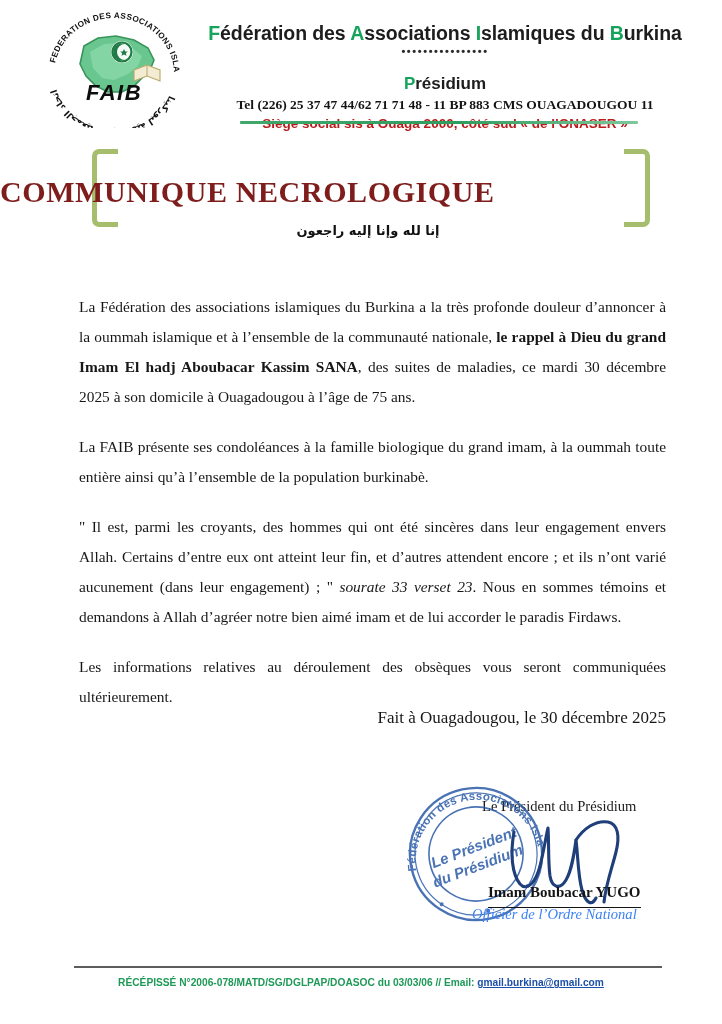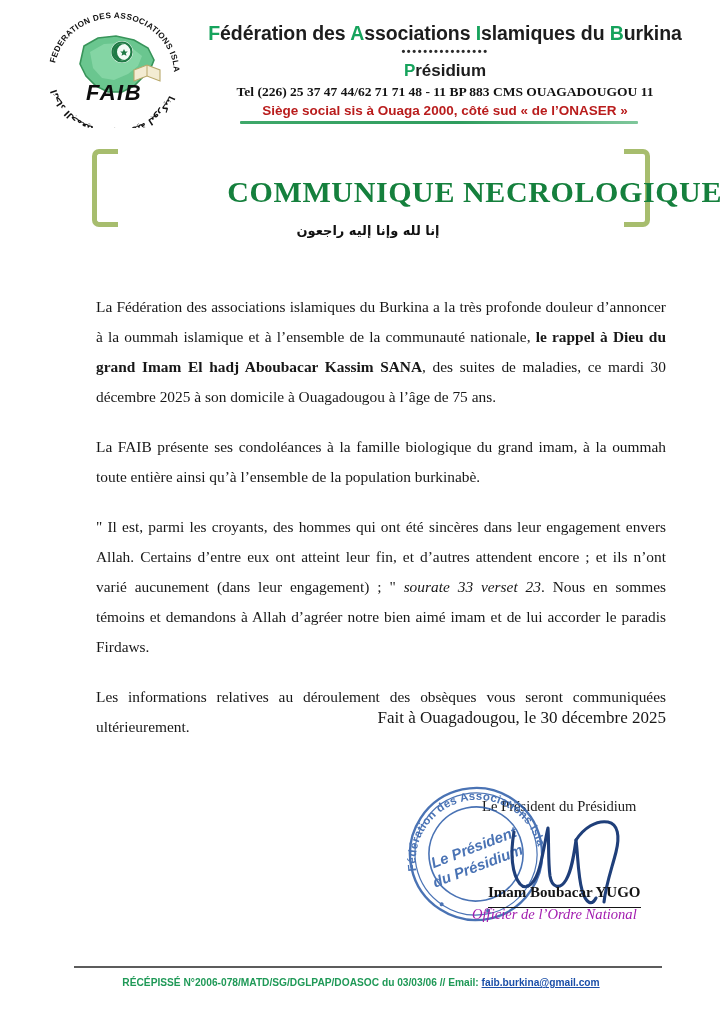--- a/index.html
+++ b/index.html
@@ -53,21 +53,21 @@
     letter-spacing: 1.6px;
     color: #2a2a2a;
     margin-top: 1px;
     line-height: 10px;
   }
   .presidium {
     font-family: "Liberation Sans", "DejaVu Sans", sans-serif;
     font-size: 17px;
     font-weight: bold;
     color: #1d1d1d;
-    margin-top: 5px;
+    margin-top: 18px;
   }
   .presidium .cap { color: #16a35c; }
   .contact-line {
     font-family: "Liberation Serif", "DejaVu Serif", serif;
     font-size: 13.5px;
     font-weight: bold;
     color: #141414;
     margin-top: 3px;
     white-space: nowrap;
   }
@@ -113,43 +113,43 @@
   .bracket-right {
     right: 72px;
     border-right: 5px solid #a7bd6e;
     border-top-right-radius: 7px;
     border-bottom-right-radius: 7px;
   }
   .doc-title {
     position: absolute;
     left: 0; right: 0;
     top: 26px;
-    text-align: right;
+    text-align: left;
     font-family: "Liberation Serif", "DejaVu Serif", serif;
     font-size: 30px;
     font-weight: bold;
     letter-spacing: 0.6px;
-    color: #15803d;
+    color: #7f1d1d;
   }
   .arabic-line {
     position: absolute;
     left: 14px; right: 0;
     top: 74px;
     text-align: center;
     direction: rtl;
     font-family: "DejaVu Sans", "Liberation Sans", sans-serif;
     font-size: 13px;
     font-weight: bold;
     color: #111111;
   }
 
   
   .body-area {
     position: absolute;
-    left: 96px;
+    left: 79px;
     right: 56px;
     top: 292px;
   }
   p.para {
     margin: 0 0 20px 0;
     font-size: 15.4px;
     line-height: 30px;
     text-align: justify;
     text-justify: inter-word;
     color: #171717;
@@ -208,21 +208,21 @@
     border-bottom: 1.6px solid #141414;
     padding-bottom: 6px;
     white-space: nowrap;
   }
   .sig-rank {
     position: absolute;
     left: 72px;
     top: 136px;
     font-size: 14.6px;
     font-style: italic;
-    color: #a21caf;
+    color: #3b82f6;
     white-space: nowrap;
   }
 
   
   .footer-rule {
     position: absolute;
     left: 74px;
     right: 60px;
     top: 966px;
     height: 2px;
@@ -355,15 +355,15 @@
              C112,58 106,74 104,92" fill="none" stroke="#1f3f7a" stroke-width="3.1" stroke-linecap="round" stroke-linejoin="round"></path>
   </svg>
 
   <div class="sig-name">Imam Boubacar YUGO</div>
   <div class="sig-rank">Officier de l’Ordre National</div>
 </div>
 
 <div class="footer-rule"></div>
 <div class="footer">
   <div>
-    <span>RÉCÉPISSÉ N°2006-078/MATD/SG/DGLPAP/DOASOC du 03/03/06 // Email:  </span><span class="email">faib.burkina@gmail.com</span>
+    <span>RÉCÉPISSÉ N°2006-078/MATD/SG/DGLPAP/DOASOC du 03/03/06 // Email:  </span><span class="email">gmail.burkina@gmail.com</span>
   </div>
 </div>
 
 </body></html>

